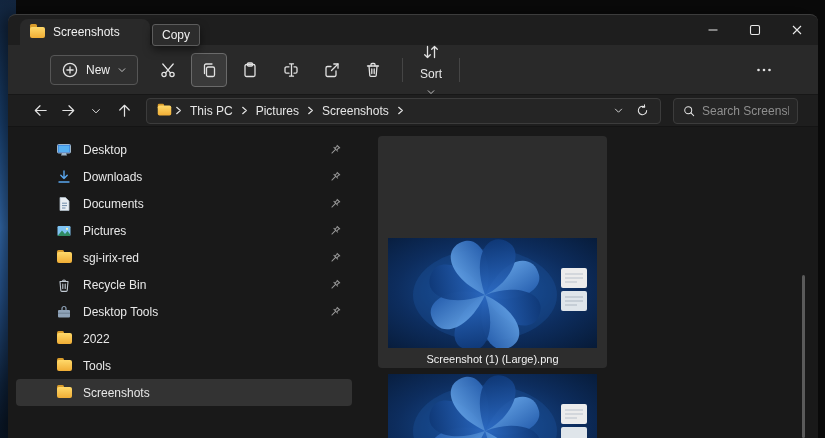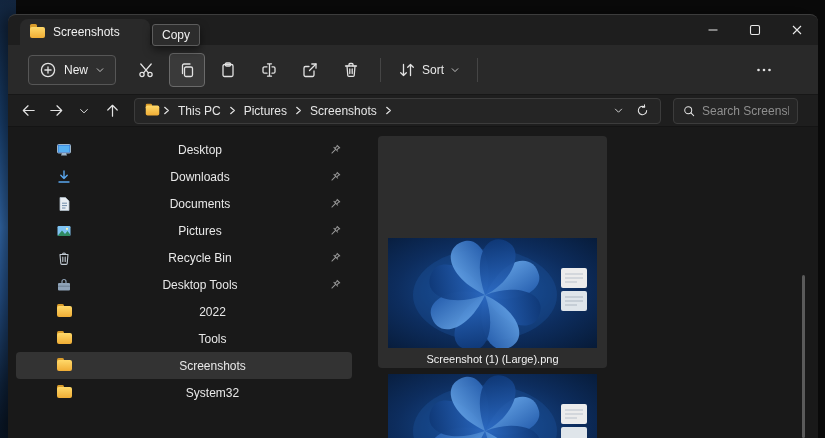--- a/index.html
+++ b/index.html
@@ -19,58 +19,58 @@
   .tab { display:flex; align-items:center; gap:8px; height:26px; margin:4px 0 0 12px;
     padding:0 14px 0 10px; background:#292929; border-radius:8px 8px 0 0; min-width:130px; }
   .tab-title { font-size:12px; color:#f0f0f0; }
   .win-controls { margin-left:auto; display:flex; height:30px; }
   .win-btn { width:42px; height:30px; display:flex; align-items:center; justify-content:center;
     background:transparent; border:none; cursor:pointer; }
   .win-btn svg { stroke:#e8e8e8; fill:none; stroke-width:1.1; }
 
   
   .toolbar { position:absolute; top:30px; left:0; right:0; height:50px; background:#292929;
-    border-bottom:1px solid #171717; display:flex; align-items:center; padding-left:20px; }
+    border-bottom:1px solid #171717; display:flex; align-items:center; padding-left:42px; }
   .tb-ico { stroke:#e2e2e2; fill:none; stroke-width:1.3; stroke-linecap:round; stroke-linejoin:round; }
   .tb-fill { fill:#e2e2e2; }
   .new-btn { display:flex; align-items:center; gap:7px; height:30px; padding:0 10px;
     background:#2f2f2f; border:1px solid #565656; border-radius:4px; color:#f0f0f0;
     font-size:12px; font-family:inherit; cursor:pointer; }
   .icon-btn { width:36px; height:34px; display:flex; align-items:center; justify-content:center;
     background:transparent; border:1px solid transparent; border-radius:4px; cursor:pointer; }
   .icon-row { display:flex; gap:5px; margin-left:12px; }
   .icon-btn.hovered { background:#3a3a3a; border-color:#6a6a6a; }
   .tb-sep { width:1px; height:24px; background:#454545; margin:0 11px; }
   .tb-group { display:flex; align-items:center; gap:6px; padding:6px; border-radius:4px;
-    background:transparent; border:none; color:#e8e8e8; font-size:12px; font-family:inherit; cursor:pointer; }
+    background:transparent; border:none; color:#e8e8e8; font-size:12px; font-family:inherit; cursor:pointer;flex-direction:column; }
   .more-btn { margin-left:auto; margin-right:36px; }
 
   
   .addressbar { position:absolute; top:80px; left:0; right:0; height:32px; background:#1e1e1e;
-    border-bottom:1px solid #141414; display:flex; align-items:center; padding:0 20px 0 6px; }
+    border-bottom:1px solid #141414; display:flex; align-items:center; padding:0 20px 0 18px; }
   .nav-btn { width:28px; height:28px; display:flex; align-items:center; justify-content:center;
     background:transparent; border:none; border-radius:4px; cursor:pointer; }
   .crumb-field { flex:1; height:26px; margin:0 12px 0 8px; background:#252525;
     border:1px solid #3c3c3c; border-radius:4px; display:flex; align-items:center; padding:0 6px 0 10px; }
   .crumb { font-size:12px; color:#e6e6e6; padding:2px 5px; border-radius:3px; cursor:pointer; white-space:nowrap; }
   .crumb-chev { margin:0 1px; }
   .crumb-spacer { flex:1; }
   .field-btn { width:24px; height:22px; display:flex; align-items:center; justify-content:center;
     background:transparent; border:none; border-radius:3px; cursor:pointer; }
   .search-field { width:125px; height:26px; background:#252525; border:1px solid #3c3c3c;
     border-radius:4px; display:flex; align-items:center; padding:0 8px; gap:6px; }
   .search-field input { flex:1; min-width:0; background:transparent; border:none; outline:none;
     color:#dcdcdc; font-size:12px; font-family:inherit; }
   .search-field input::placeholder { color:#8f8f8f; }
 
   
   .content { position:absolute; top:112px; left:0; right:0; bottom:0; display:flex; background:#191919; }
   .sidebar { width:352px; padding-top:9px; flex:none; }
   .side-item { display:flex; align-items:center; height:27px; margin:0 8px; padding:0 10px 0 40px;
-    gap:11px; border-radius:4px; cursor:pointer;text-align:center; }
+    gap:11px; border-radius:4px; cursor:pointer; }
   .side-item.selected { background:#333333; }
   .s-label { flex:1; font-size:12px; color:#e8e8e8; white-space:nowrap; }
   .s-icon { width:16px; height:16px; display:flex; align-items:center; justify-content:center; flex:none; }
   .s-pin { width:14px; height:14px; flex:none; opacity:.9; }
 
   .folder-ico { position:relative; width:15px; height:11px; }
   .folder-ico::before { content:""; position:absolute; left:0; top:-2.5px; width:7px; height:5px;
     border-radius:1.5px 1.5px 0 0; background:#d- }
   .folder-ico::before { content:""; position:absolute; left:0; top:-2.5px; width:7px; height:5px;
     border-radius:1.5px 1.5px 0 0; background:#d99c2b; }
@@ -351,20 +351,33 @@
         <span class="s-label">Pictures</span>
         <span class="s-pin">
           <svg width="14" height="14" viewBox="0 0 16 16" stroke="#a8a8a8" fill="none" stroke-width="1.1" stroke-linecap="round">
               <g transform="rotate(45 8 8)">
                 <path d="M5.8 2.5 h4.4 M6.6 2.5 v4.2 M9.4 2.5 v4.2 M5 6.7 h6 M8 6.7 V13"></path>
               </g>
             </svg>
         </span>
       </div>
 
+      <div class="side-item">
+        <span class="s-icon">
+            <span class="folder-ico"></span>
+          </span>
+        <span class="s-label">sgi-irix-red</span>
+        <span class="s-pin">
+          <svg width="14" height="14" viewBox="0 0 16 16" stroke="#a8a8a8" fill="none" stroke-width="1.1" stroke-linecap="round">
+              <g transform="rotate(45 8 8)">
+                <path d="M5.8 2.5 h4.4 M6.6 2.5 v4.2 M9.4 2.5 v4.2 M5 6.7 h6 M8 6.7 V13"></path>
+              </g>
+            </svg>
+        </span>
+      </div>
 
       <div class="side-item">
         <span class="s-icon">
           <svg width="16" height="16" viewBox="0 0 16 16" stroke="#c2cbd4" fill="none" stroke-width="1.1" stroke-linecap="round" stroke-linejoin="round">
               <path d="M4 4.5 h8 l-.8 9 a1 1 0 0 1 -1 .9 H5.8 a1 1 0 0 1 -1 -.9 Z"></path>
               <path d="M6.5 4.5 a1.5 1.5 0 0 1 3 0"></path>
               <path d="M6.8 7 v4.5 M9.2 7 v4.5"></path>
             </svg>
         </span>
         <span class="s-label">Recycle Bin</span>
@@ -409,26 +422,20 @@
         <span class="s-label">Tools</span>
       </div>
 
       <div class="side-item selected">
         <span class="s-icon">
             <span class="folder-ico"></span>
           </span>
         <span class="s-label">Screenshots</span>
       </div>
 
-      <div class="side-item">
-        <span class="s-icon">
-            <span class="folder-ico"></span>
-          </span>
-        <span class="s-label">System32</span>
-      </div>
 
     </div>
 
     <div class="main">
 
       <div class="tile tile-1">
         <div class="thumb">
           <svg width="100%" height="100%" viewBox="0 0 209 110" preserveAspectRatio="none">
             <rect width="209" height="110" fill="url(#wpbg)"></rect>
             <ellipse cx="97" cy="57" rx="72" ry="46" fill="#1d5aa8" opacity="0.3"></ellipse>

